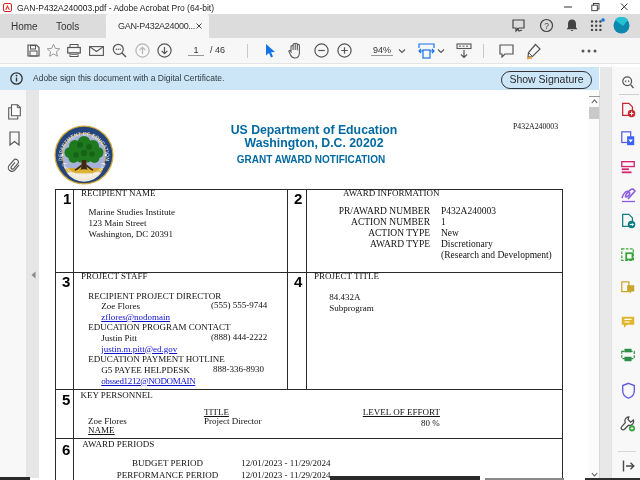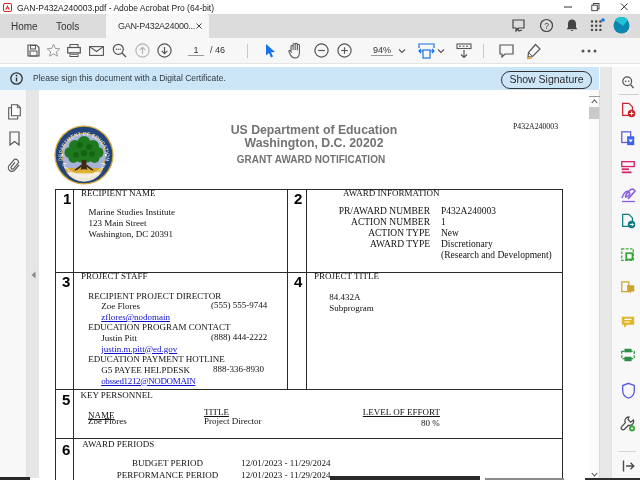--- a/index.html
+++ b/index.html
@@ -34,21 +34,21 @@
 #leftbar { left:0; top:90px; width:27px; height:388px; background:#f8f8f8; border-right:1px solid #e4e4e4;}
 #docbg { left:27px; top:90px; width:12px; height:388px; background:#e6e6e6; }
 #page { left:39px; top:90px; width:550px; height:390px; background:#fff; overflow:hidden; }
 #vscroll { left:589px; top:90px; width:11px; height:390px; background:#fbfbfb; border-right:1px solid #d9d9d9;}
 #vthumb { left:0px; top:17px; width:10px; height:11.5px; background:#c9c9c9; }
 #splitter { left:600px; top:67px; width:11px; height:413px; background:#e8e8e8; }
 #rpanel { left:611px; top:67px; width:29px; height:413px; background:#f8f8f8; border-left:1px solid #e2e2e2; }
 
 
 .ser { font-family:"Liberation Serif", serif; color:#111; line-height:1; white-space:nowrap; }
-.doc-h { font-weight:bold; color:#737373; text-align:center; font-family:"Liberation Sans", sans-serif;}
+.doc-h { font-weight:bold; color:#0369a1; text-align:center; font-family:"Liberation Sans", sans-serif;}
 .lnk { color:#0f0fd0; text-decoration:underline; }
 .num { font-family:"Liberation Sans", sans-serif; font-weight:bold; font-size:15px; color:#000; line-height:1;}
 .hline { background:#2a2a2a; height:1px; }
 .vline { background:#2a2a2a; width:1px; }
 </style>
 </head>
 <body>
 <div id="root">
 
   <div class="abs" id="titlebar">
@@ -209,21 +209,21 @@
         <circle cx="14" cy="2" r="1.5" fill="#555"></circle>
     </svg>
   </div>
 
   <div class="abs" id="bluebar">
     <svg class="abs" style="left:10px;top:5px" width="13" height="13" viewBox="0 0 13 13">
       <circle cx="6.5" cy="6.5" r="5.7" fill="none" stroke="#333" stroke-width="1.3"></circle>
       <line x1="6.5" y1="5.5" x2="6.5" y2="9.5" stroke="#333" stroke-width="1.4"></line>
       <circle cx="6.5" cy="3.6" r="0.9" fill="#333"></circle>
     </svg>
-    <span class="abs" id="bluetext">Please sign this document with a Digital Certificate.</span>
+    <span class="abs" id="bluetext">Adobe sign this document with a Digital Certificate.</span>
     <div class="abs" id="sigbtn">Show Signature</div>
   </div>
 
   <div class="abs" id="leftbar">
     <svg class="abs" style="left:8px;top:14px" width="13" height="16" viewBox="0 0 13 16">
       <path d="M3.5 0.7 h6 l2.8 2.8 V11.7 H3.5z" fill="#fff" stroke="#585858" stroke-width="1.1"></path>
       <path d="M9.3 0.9 v2.8 h2.8" fill="none" stroke="#585858" stroke-width="1"></path>
       <path d="M3.5 3.7 H0.7 V15 h9 v-2.8" fill="none" stroke="#585858" stroke-width="1.1"></path>
     </svg>
     <svg class="abs" style="left:9px;top:41px" width="11" height="15" viewBox="0 0 11 15">
@@ -326,21 +326,21 @@
       <span class="abs ser" style="left:155px;top:111.6px;font-size:9px;">(555) 555-9744</span>
       <span class="abs ser" style="left:155px;top:143.5px;font-size:9px;">(888) 444-2222</span>
       <span class="abs ser" style="left:157px;top:175.4px;font-size:9px;">888-336-8930</span>
 
       <span class="abs num" style="left:238px;top:84.8px;">4</span>
       <span class="abs ser" style="left:258px;top:82.2px;font-size:9px;">PROJECT TITLE</span>
       <div class="abs ser" style="left:273.3px;top:102.2px;font-size:9px;line-height:11.4px;">84.432A<br>Subprogram</div>
 
       <span class="abs num" style="left:6px;top:202.5px;">5</span>
       <span class="abs ser" style="left:24.4px;top:201.2px;font-size:9px;text-align:right;">KEY PERSONNEL</span>
-      <span class="abs ser" style="left:32.1px;top:221px;font-size:9px;text-decoration:underline;">NAME</span>
+      <span class="abs ser" style="left:32.1px;top:236px;font-size:9px;text-decoration:underline;">NAME</span>
       <span class="abs ser" style="left:32.1px;top:227.6px;font-size:9px;">Zoe Flores</span>
       <span class="abs ser" style="left:147.9px;top:218.5px;font-size:9px;text-decoration:underline;">TITLE</span>
       <span class="abs ser" style="left:147.9px;top:227.6px;font-size:9px;">Project Director</span>
       <span class="abs ser" style="left:306.8px;top:218.5px;font-size:9px;text-decoration:underline;">LEVEL OF EFFORT</span>
       <span class="abs ser" style="left:365px;top:229.6px;font-size:9px;">80 %</span>
 
       <span class="abs num" style="left:6px;top:252px;">6</span>
       <span class="abs ser" style="left:26.2px;top:250.5px;font-size:9px;">AWARD PERIODS</span>
       <div class="abs ser" style="left:60px;top:268.8px;width:103px;font-size:9px;line-height:11.4px;text-align:center;">BUDGET PERIOD<br>PERFORMANCE PERIOD</div>
       <div class="abs ser" style="left:185.3px;top:268.8px;font-size:9px;line-height:11.4px;">12/01/2023 - 11/29/2024<br><span style="border-bottom:1px solid #222;">12/01/2023 - 11/29/2024</span></div>

